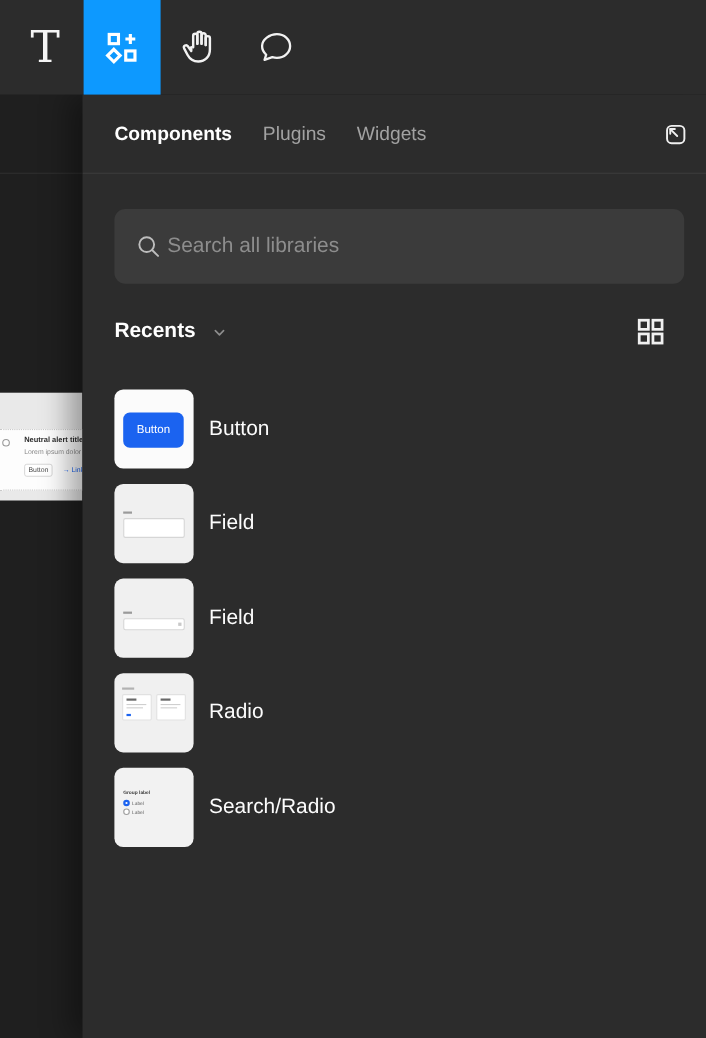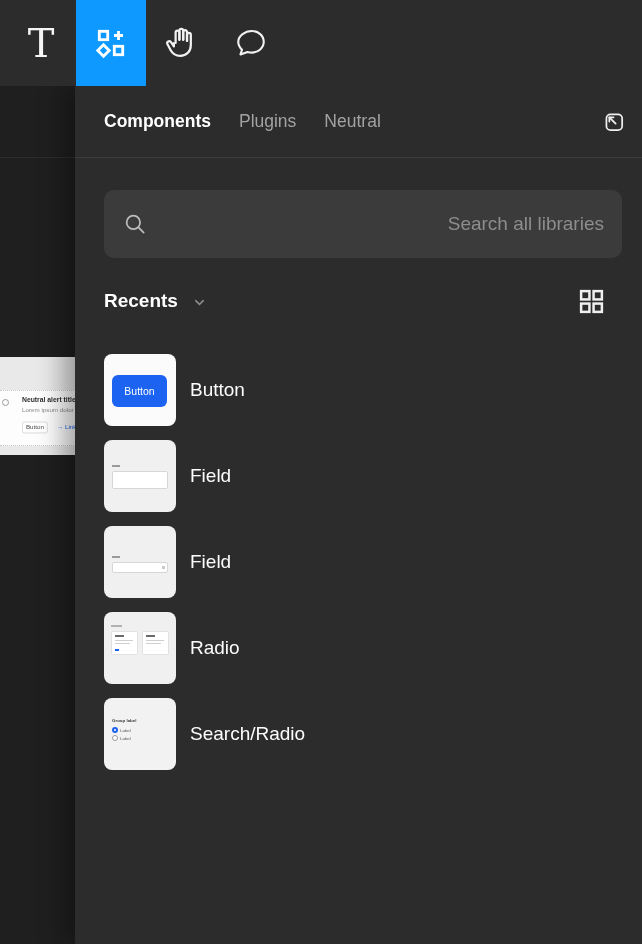--- a/index.html
+++ b/index.html
@@ -49,22 +49,22 @@
               padding-left:29px; border-bottom:1px solid rgba(255,255,255,0.08); }
   .tab { font-size:17.5px; color:#a2a2a2; margin-right:28px; cursor:default; }
   .tab.active { color:#ffffff; font-weight:700; }
   .popout-btn { position:absolute; right:14px; top:22px; width:28px; height:28px;
                 display:flex; align-items:center; justify-content:center; background:none; border:none; }
 
   .searchbar { position:absolute; top:104px; left:29px; width:518px; height:68px;
                background:#3b3b3b; border-radius:10px; display:flex; align-items:center;
                padding:0 18px; }
   .searchbar input { flex:1; background:transparent; border:none; outline:none;
-                     font-size:19px; color:#e8e8e8; margin-left:20px;
-                     font-family:"Liberation Sans","DejaVu Sans",sans-serif;text-align:right; }
+                     font-size:19px; color:#e8e8e8; margin-left:4px;
+                     font-family:"Liberation Sans","DejaVu Sans",sans-serif; }
   .searchbar input::placeholder { color:#8d8d8d; }
 
   .section-row { position:absolute; top:199px; left:29px; right:37px; height:32px;
                  display:flex; align-items:center; }
   .section-title { font-size:19px; font-weight:700; color:#ffffff; }
   .section-chevron { margin-left:14px; margin-top:3px; }
   .grid-btn { margin-left:auto; background:none; border:none; display:flex; align-items:center; }
 
   .item-list { position:absolute; top:261px; left:0; right:0; }
   .item-row { height:86px; display:flex; align-items:center; cursor:default; }
@@ -171,21 +171,21 @@
         <path d="M12.5 4c4.4 0 8 3.2 8 7.2s-3.6 7.2-8 7.2c-1 0-1.9-.15-2.8-.4L5 19.6l1-3.1c-1.4-1.3-2.5-3.1-2.5-5.3C3.5 7.2 8.1 4 12.5 4z"></path>
       </svg>
     </div>
   </header>
 
   <section class="panel">
 
     <div class="tabs-row">
       <div class="tab active">Components</div>
       <div class="tab">Plugins</div>
-      <div class="tab">Neutral</div>
+      <div class="tab">Widgets</div>
       <button class="popout-btn">
         <svg width="28" height="28" viewBox="0 0 24 24" fill="none" stroke="#efefef" stroke-width="1.5" stroke-linecap="round" stroke-linejoin="round">
           <rect x="5.5" y="5.5" width="13.5" height="13.5" rx="3.5"></rect>
           <path d="M13.4 13.4 L8 8"></path>
           <path d="M8 11.6 V8 h3.6"></path>
         </svg>
       </button>
     </div>
 
     <div class="searchbar">

